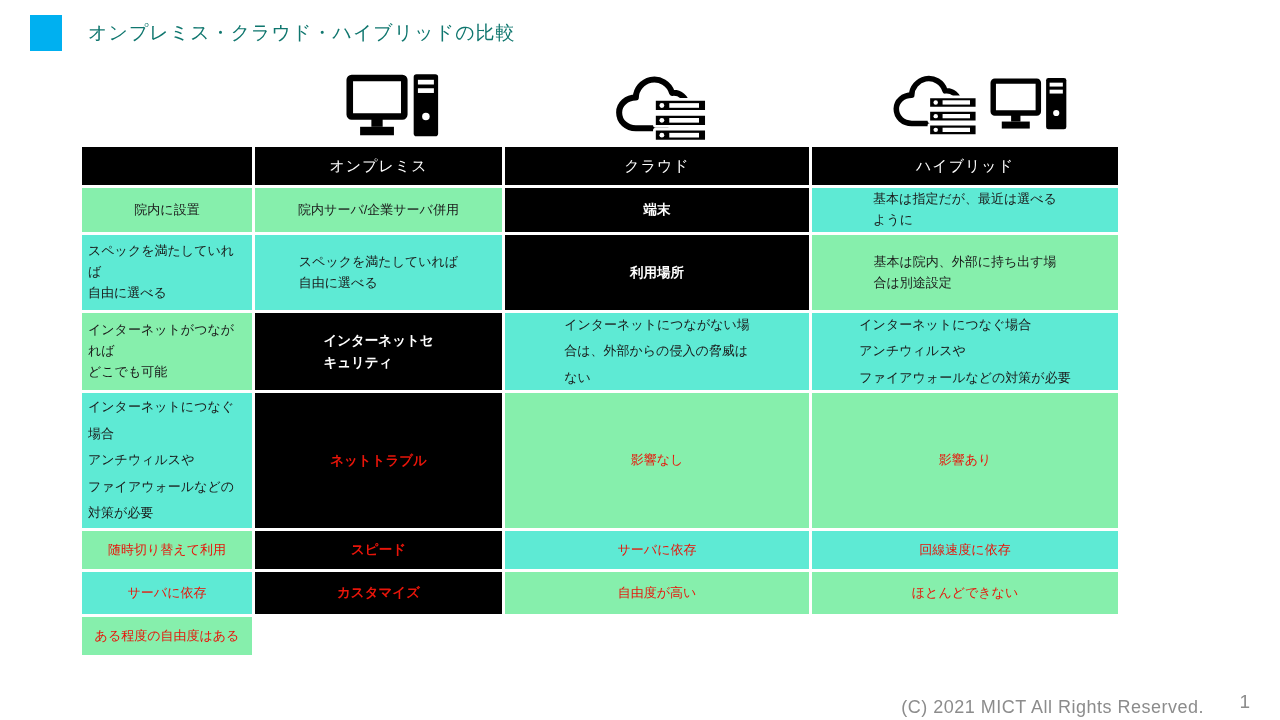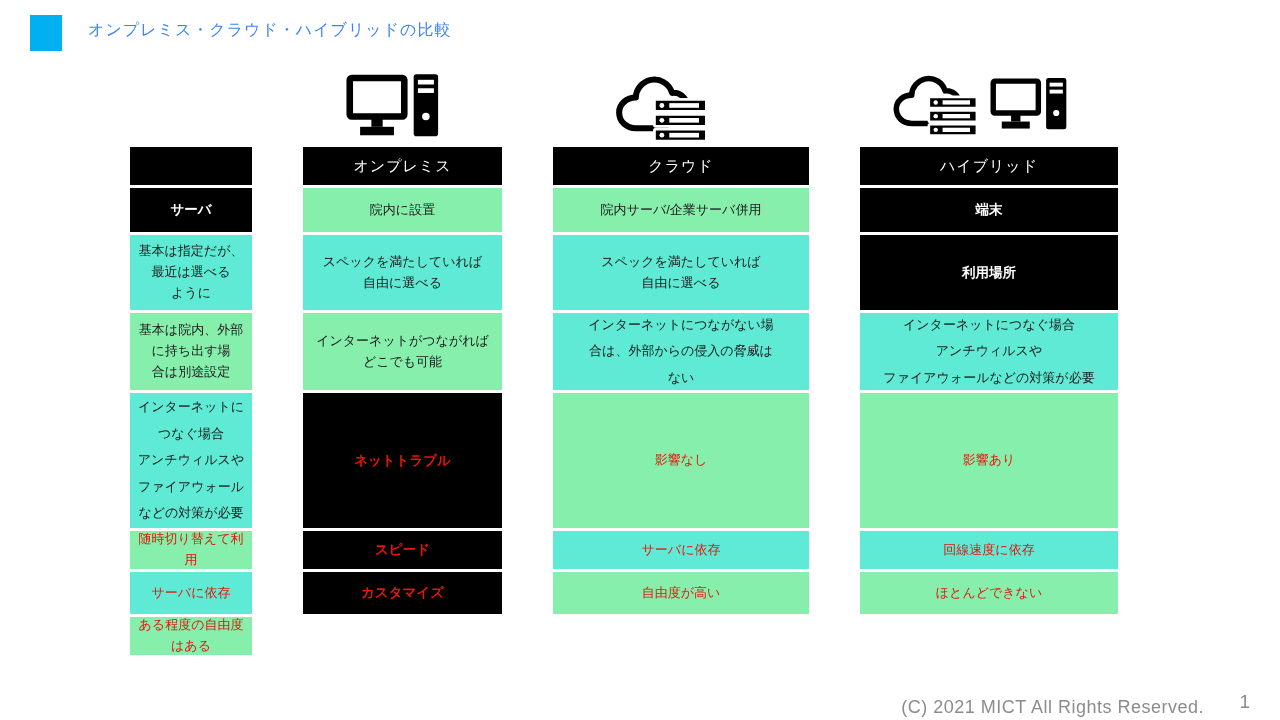--- a/index.html
+++ b/index.html
@@ -3,37 +3,37 @@
 <meta charset="utf-8">
 <style>
   html,body{margin:0;padding:0;}
   body{
     width:1280px;height:720px;position:relative;overflow:hidden;
     background:#ffffff;
     font-family:"Liberation Sans","DejaVu Sans",sans-serif;
   }
   
   .accent-square{position:absolute;left:30px;top:15px;width:32px;height:36px;background:#00b0f0;}
-  .slide-title{position:absolute;left:88px;top:20px;font-size:16px;color:#3b82f6;letter-spacing:1px;white-space:nowrap;}
+  .slide-title{position:absolute;left:88px;top:20px;font-size:19px;color:#0f766e;letter-spacing:1px;white-space:nowrap;}
   
   .icon{position:absolute;}
   .icon svg{display:block;}
   
   .cmp-table{
     position:absolute;left:82px;top:147px;
     display:grid;
     grid-template-columns:170px 247px 304px 306px;
     grid-template-rows:38px 44px 75px 77px 135px 38px 42px 38px;
     gap:3px;background:#ffffff;
   }
   .cell{
     display:flex;align-items:center;justify-content:center;
-    text-align:center;white-space:pre-line;
+    white-space:pre-line;
     font-size:13px;color:#1a1a1a;line-height:1.6;
-    padding:4px 6px;box-sizing:border-box;margin-left:48px;
+    padding:4px 6px;box-sizing:border-box;
   }
   .hdr{background:#000000;color:#ffffff;font-size:15px;font-weight:400;letter-spacing:1px;}
   .lbl{background:#000000;color:#ffffff;font-weight:bold;font-size:13.5px;}
   .dark{background:#86efac;}
   .light{background:#5eead4;}
   .red{color:#e8150a;}
   .lbl.red{color:#e8150a;}
   .lh2{line-height:2.05;}
   
   .footer-copy{position:absolute;top:697px;right:76px;font-size:18px;color:#8c8c8c;letter-spacing:.5px;}
@@ -103,38 +103,39 @@
   </svg>
 </div>
 
 <div class="cmp-table">
 
   <div class="cell hdr"></div>
   <div class="cell hdr">オンプレミス</div>
   <div class="cell hdr">クラウド</div>
   <div class="cell hdr">ハイブリッド</div>
 
-  <div class="cell lbl">サーバ</div>
   <div class="cell dark">院内に設置</div>
   <div class="cell dark">院内サーバ/企業サーバ併用</div>
 
   <div class="cell lbl">端末</div>
   <div class="cell light">基本は指定だが、最近は選べる
 ように</div>
   <div class="cell light">スペックを満たしていれば
 自由に選べる</div>
   <div class="cell light">スペックを満たしていれば
 自由に選べる</div>
 
   <div class="cell lbl">利用場所</div>
   <div class="cell dark">基本は院内、外部に持ち出す場
 合は別途設定</div>
   <div class="cell dark">インターネットがつながれば
 どこでも可能</div>
 
+  <div class="cell lbl">インターネットセ
+キュリティ</div>
   <div class="cell light lh2">インターネットにつながない場
 合は、外部からの侵入の脅威は
 ない</div>
   <div class="cell light lh2">インターネットにつなぐ場合
 アンチウィルスや
 ファイアウォールなどの対策が必要</div>
   <div class="cell light lh2">インターネットにつなぐ場合
 アンチウィルスや
 ファイアウォールなどの対策が必要</div>
 

